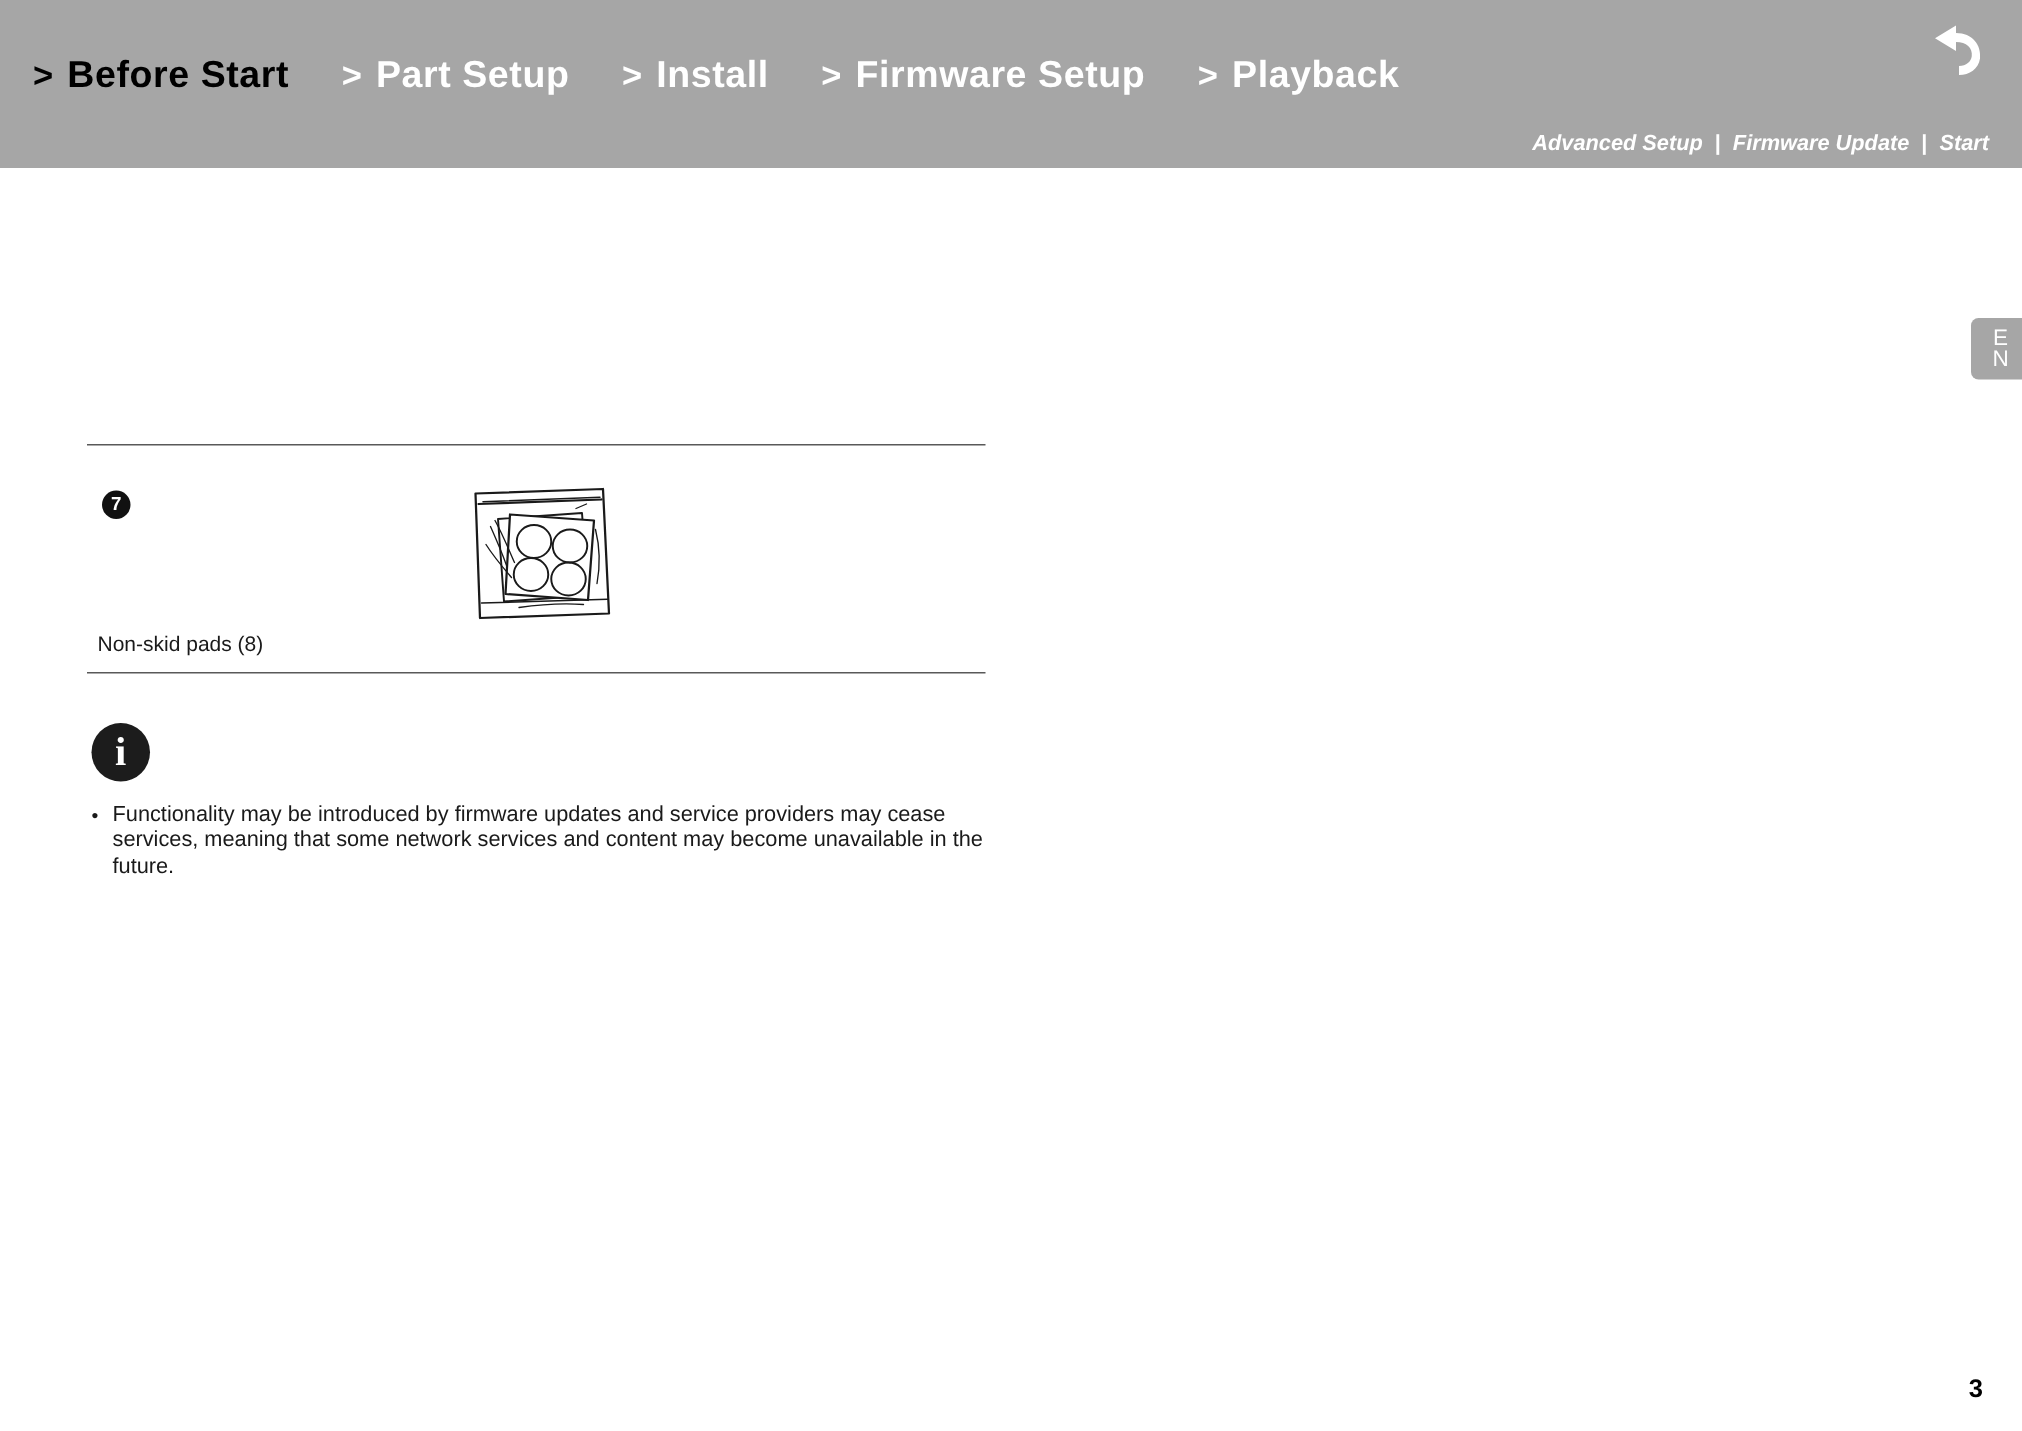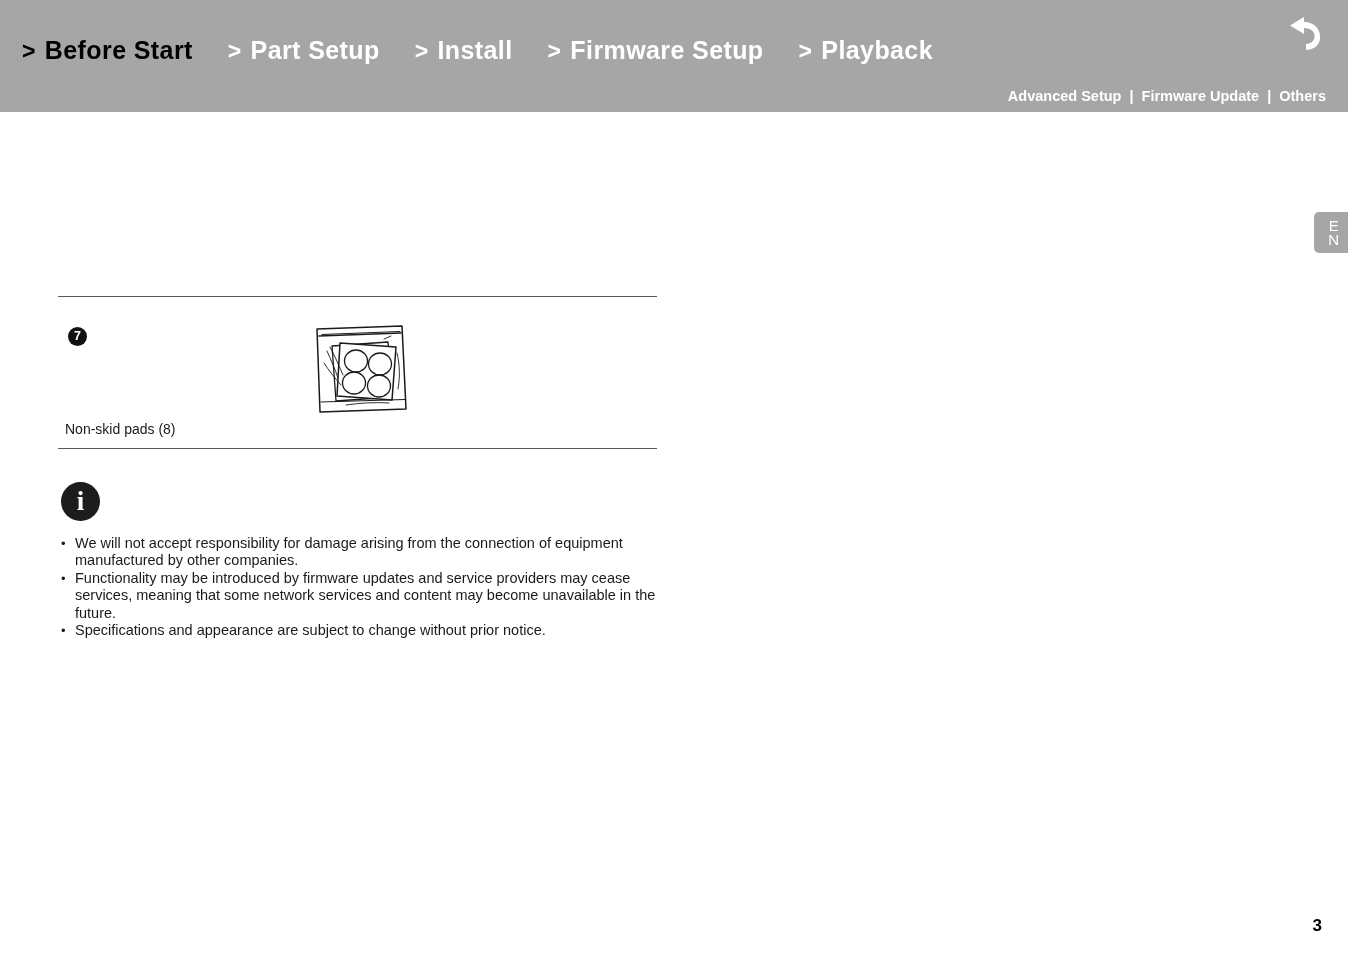--- a/index.html
+++ b/index.html
@@ -58,20 +58,21 @@
     top: 88px;
     display: flex;
     align-items: center;
     font-size: 14.5px;
     font-weight: bold;
     color: #ffffff;
     white-space: nowrap;
   }
   .sub-nav-link {
     cursor: pointer;
+    font-style: italic;
   }
   .sub-nav-sep {
     margin: 0 8px;
     color: #ffffff;
   }
 
   #back-button {
     position: absolute;
     right: 22px;
     top: 14px;
@@ -237,21 +238,21 @@
       <span>Playback</span>
     </div>
 
   </div>
 
   <div id="sub-nav">
     <span class="sub-nav-link">Advanced Setup</span>
     <span class="sub-nav-sep">|</span>
     <span class="sub-nav-link">Firmware Update</span>
     <span class="sub-nav-sep">|</span>
-    <span class="sub-nav-link">Others</span>
+    <span class="sub-nav-link">Start</span>
   </div>
 
   <div id="back-button">
     <svg viewBox="0 0 44 44" width="44" height="44" aria-hidden="true">
       <path d="M22 8 C33 8 39 16 38 25 C37 32 31 36 24 36 L24 30 C29 30 32 27 32.5 23.5 C33.2 17.8 29 14 22 14 L22 20 L8 11.5 L22 3 Z" fill="#ffffff"></path>
     </svg>
   </div>
 
 </div>
 
@@ -299,18 +300,16 @@
 
   <div id="accessory-label">Non-skid pads (8)</div>
 
 </div>
 
 <div id="note-icon">
   <span class="glyph">i</span>
 </div>
 
 <ul id="note-list">
-  <li>We will not accept responsibility for damage arising from the connection of equipment manufactured by other companies.</li>
   <li>Functionality may be introduced by firmware updates and service providers may cease services, meaning that some network services and content may become unavailable in the future.</li>
-  <li>Specifications and appearance are subject to change without prior notice.</li>
 </ul>
 
 <div id="page-number">3</div>
 
 </body></html>

